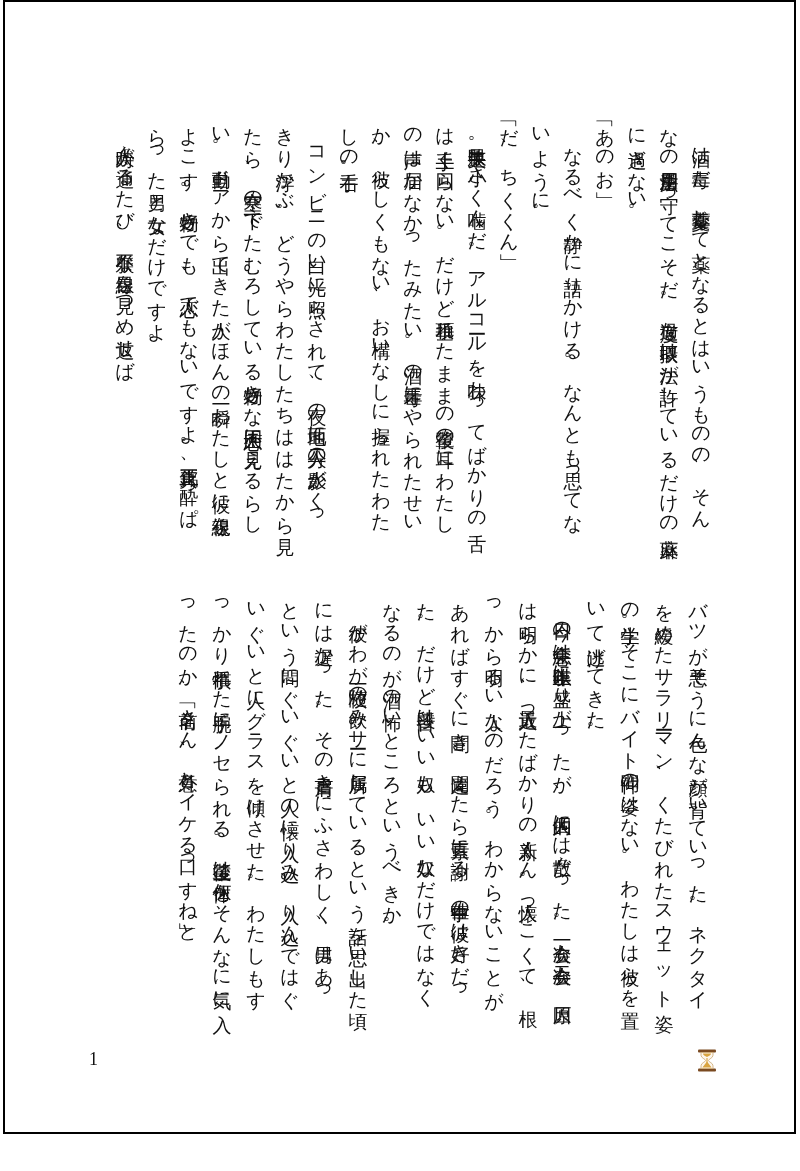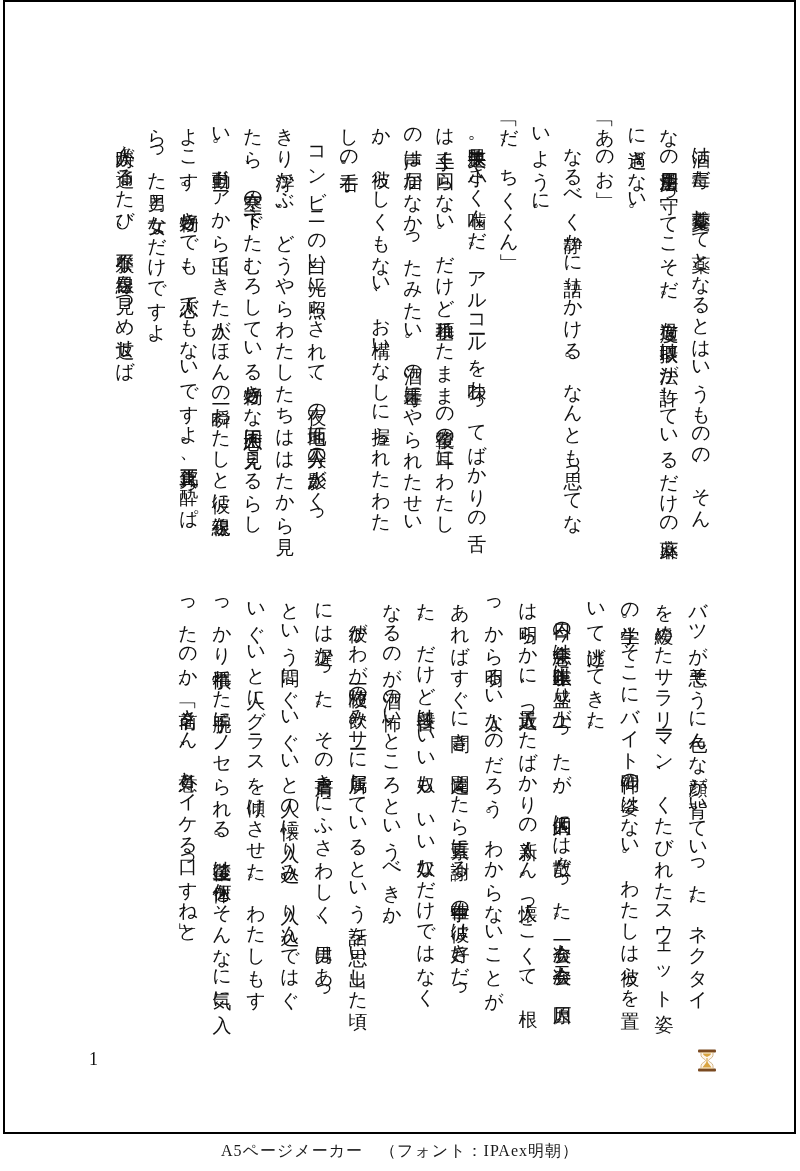--- a/index.html
+++ b/index.html
@@ -95,15 +95,14 @@
         <rect x="1" y="19.5" width="18" height="3" rx="1" fill="#7a4a21"></rect>
         <path d="M4 3.5 h12 v2.8 c0 2.8-4.5 3.7-4.5 5.2 c0 1.5 4.5 2.4 4.5 5.2 v2.8 h-12 v-2.8 c0-2.8 4.5-3.7 4.5-5.2 c0-1.5-4.5-2.4-4.5-5.2 z" fill="#fdf6ec" stroke="#caa66f" stroke-width="0.8"></path>
         <path d="M6 4.5 h8 c0 1.9-3 2.8-4 3.6 c-1-0.8-4-1.7-4-3.6 z" fill="#d9a441"></path>
         <path d="M10 12.5 l4.6 6 h-9.2 z" fill="#d9a441"></path>
         <rect x="9.45" y="9" width="1.1" height="5" fill="#d9a441"></rect>
       </svg>
     </div>
 
   </div>
 
-  <div class="caption">A5ページメーカー　（フォント：IPAex明朝）</div>
 
 </div>
 
 </body></html>

